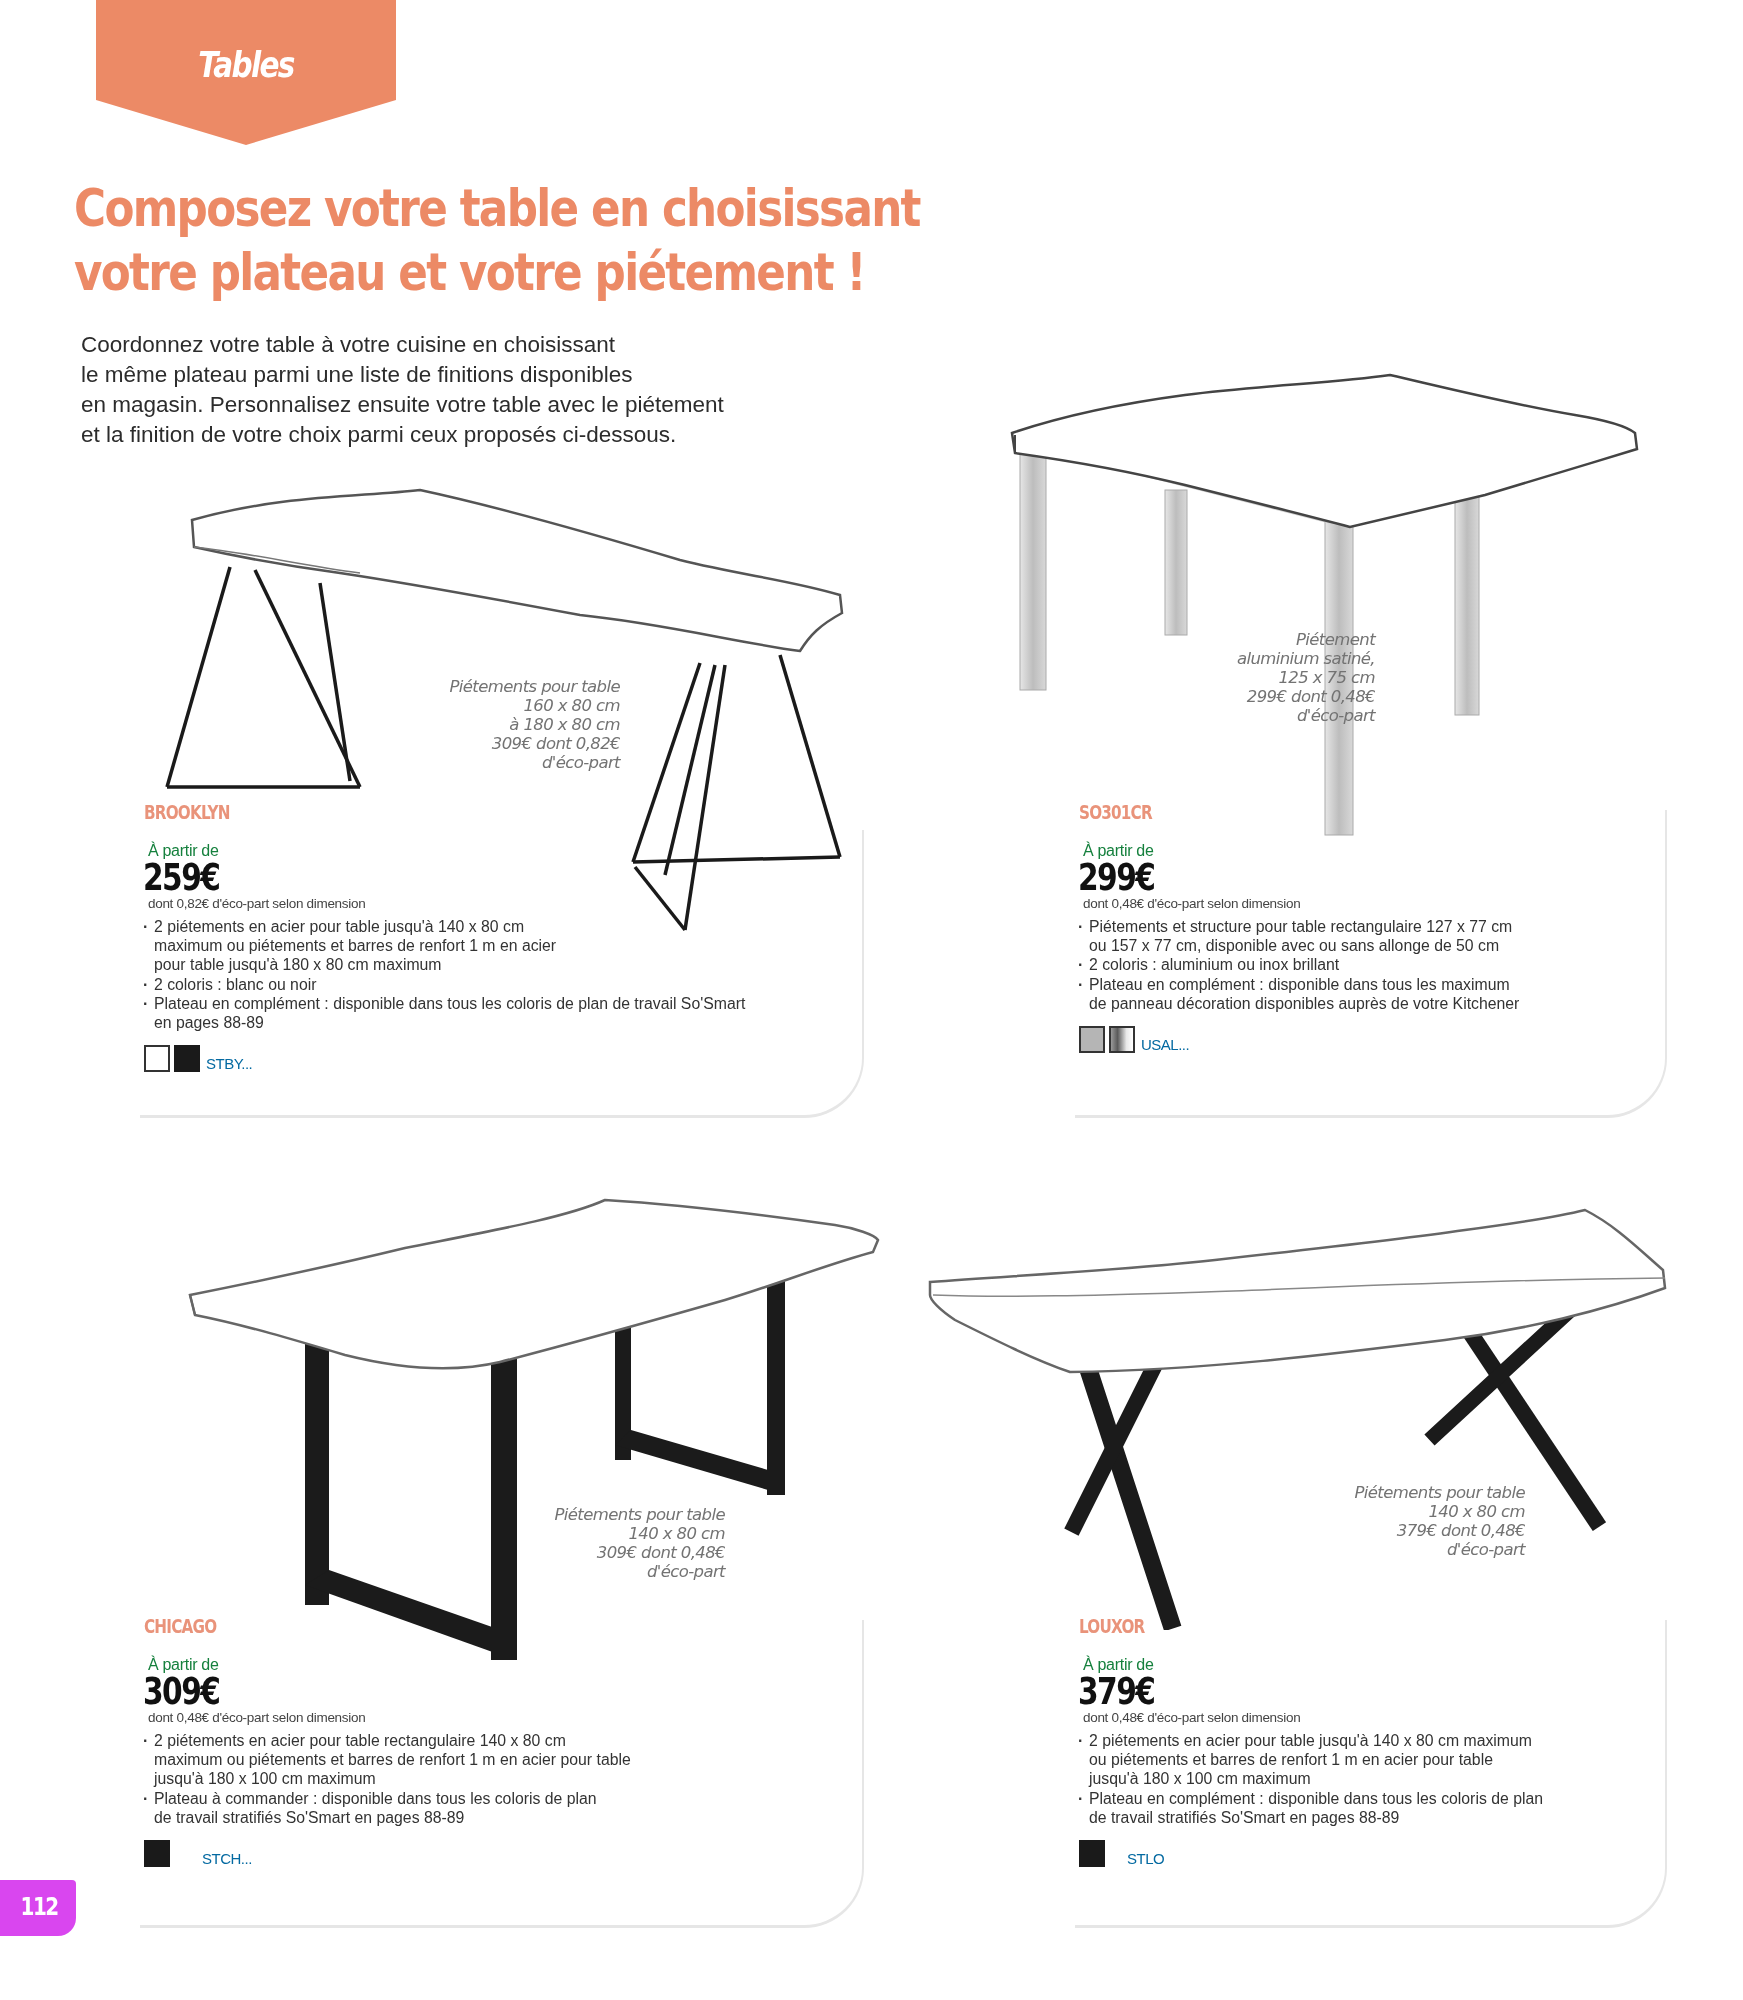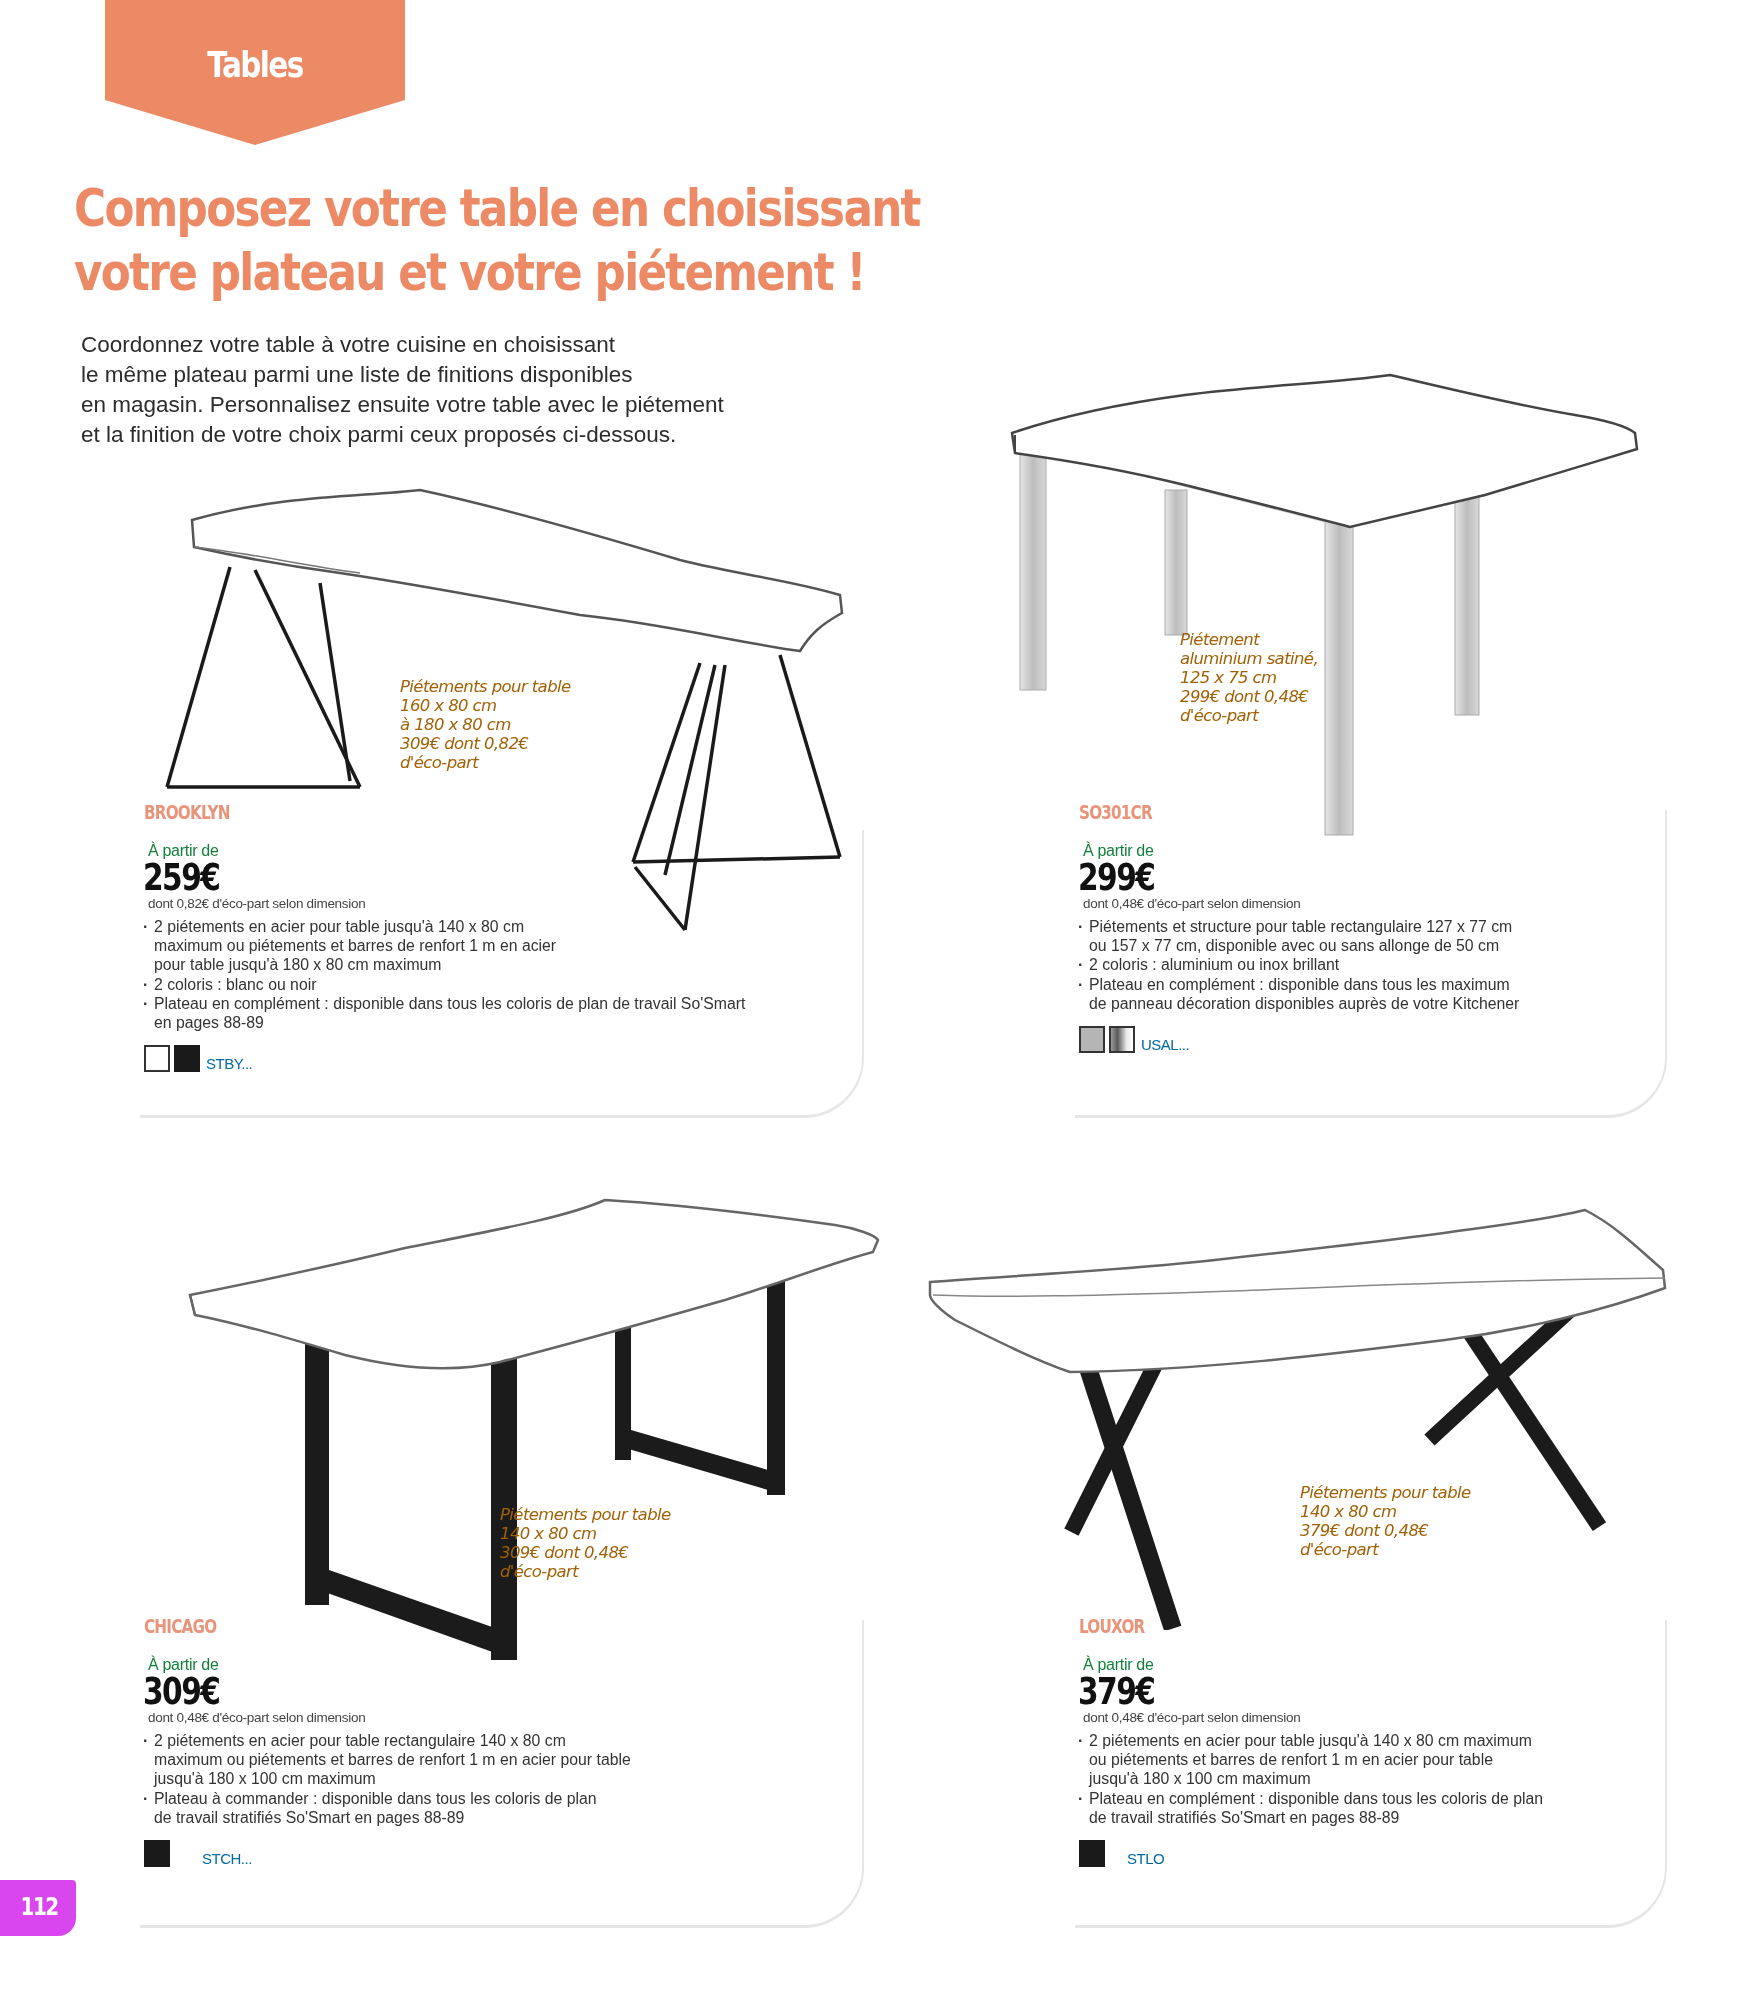--- a/index.html
+++ b/index.html
@@ -1,33 +1,33 @@
 <!DOCTYPE html>
 <html><head>
 <meta charset="utf-8">
 <style>
   html, body { margin:0; padding:0; }
   body { width:1743px; height:2000px; position:relative; background:#ffffff; overflow:hidden;
          font-family:"Liberation Sans", sans-serif; color:#2b2b2b; }
-  .tab { position:absolute; left:105px; top:0; width:336px; height:145px; }
+  .tab { position:absolute; left:96px; top:0; width:336px; height:145px;font-style:italic; }
   .tab svg { position:absolute; left:0; top:0; }
   .tab-label { position:absolute; left:0; width:300px; top:44px; text-align:center;
                font-family:"DejaVu Sans", sans-serif; font-weight:bold; font-size:36px; color:#fff;
                letter-spacing:-2px; transform:scaleX(0.82); }
   .headline { position:absolute; left:74px; top:176px; width:820px; color:#ec8a66;
               font-family:"DejaVu Sans", sans-serif; font-weight:bold; font-size:52px; line-height:64px;
               letter-spacing:-2px; transform-origin:left top; transform:scaleX(0.84); white-space:nowrap; }
   .intro { position:absolute; left:81px; top:330px; width:800px; font-size:22.5px; line-height:30px;
            color:#2c2c2c; }
   .intro div { white-space:nowrap; }
   .card-bg { position:absolute; border-right:2px solid #e6e6e6; border-bottom:3px solid #e6e6e6;
              border-bottom-right-radius:60px; background:transparent; }
   .art { position:absolute; }
-  .caption { position:absolute; text-align:left; font-style:italic; font-size:16.5px; line-height:19px;
-             color:#a16207; font-family:"DejaVu Sans", sans-serif; letter-spacing:-0.6px; }
+  .caption { position:absolute; text-align:right; font-style:italic; font-size:16.5px; line-height:19px;
+             color:#737373; font-family:"DejaVu Sans", sans-serif; letter-spacing:-0.6px; }
   .caption div { white-space:nowrap; }
   .pname { position:absolute; font-family:"DejaVu Sans", sans-serif; font-weight:bold; font-size:19px;
            color:#e9937a; letter-spacing:-1px; transform-origin:left top; transform:scaleX(0.8); }
   .from { position:absolute; font-size:16px; color:#15803d; letter-spacing:-0.3px; }
   .price { position:absolute; font-family:"DejaVu Sans", sans-serif; font-weight:bold; font-size:38px;
            color:#111; letter-spacing:-2px; transform-origin:left top; transform:scaleX(0.78); line-height:40px; }
   .eco { position:absolute; font-size:13.5px; color:#444; letter-spacing:-0.3px; white-space:nowrap; }
   .bullets { position:absolute; font-size:15.8px; line-height:19.2px; color:#333; margin:0; padding:0; list-style:none; }
   .bullets li { position:relative; padding-left:10px; }
   .bullets li::before { content:"·"; position:absolute; left:-1px; top:0; font-weight:bold; }

